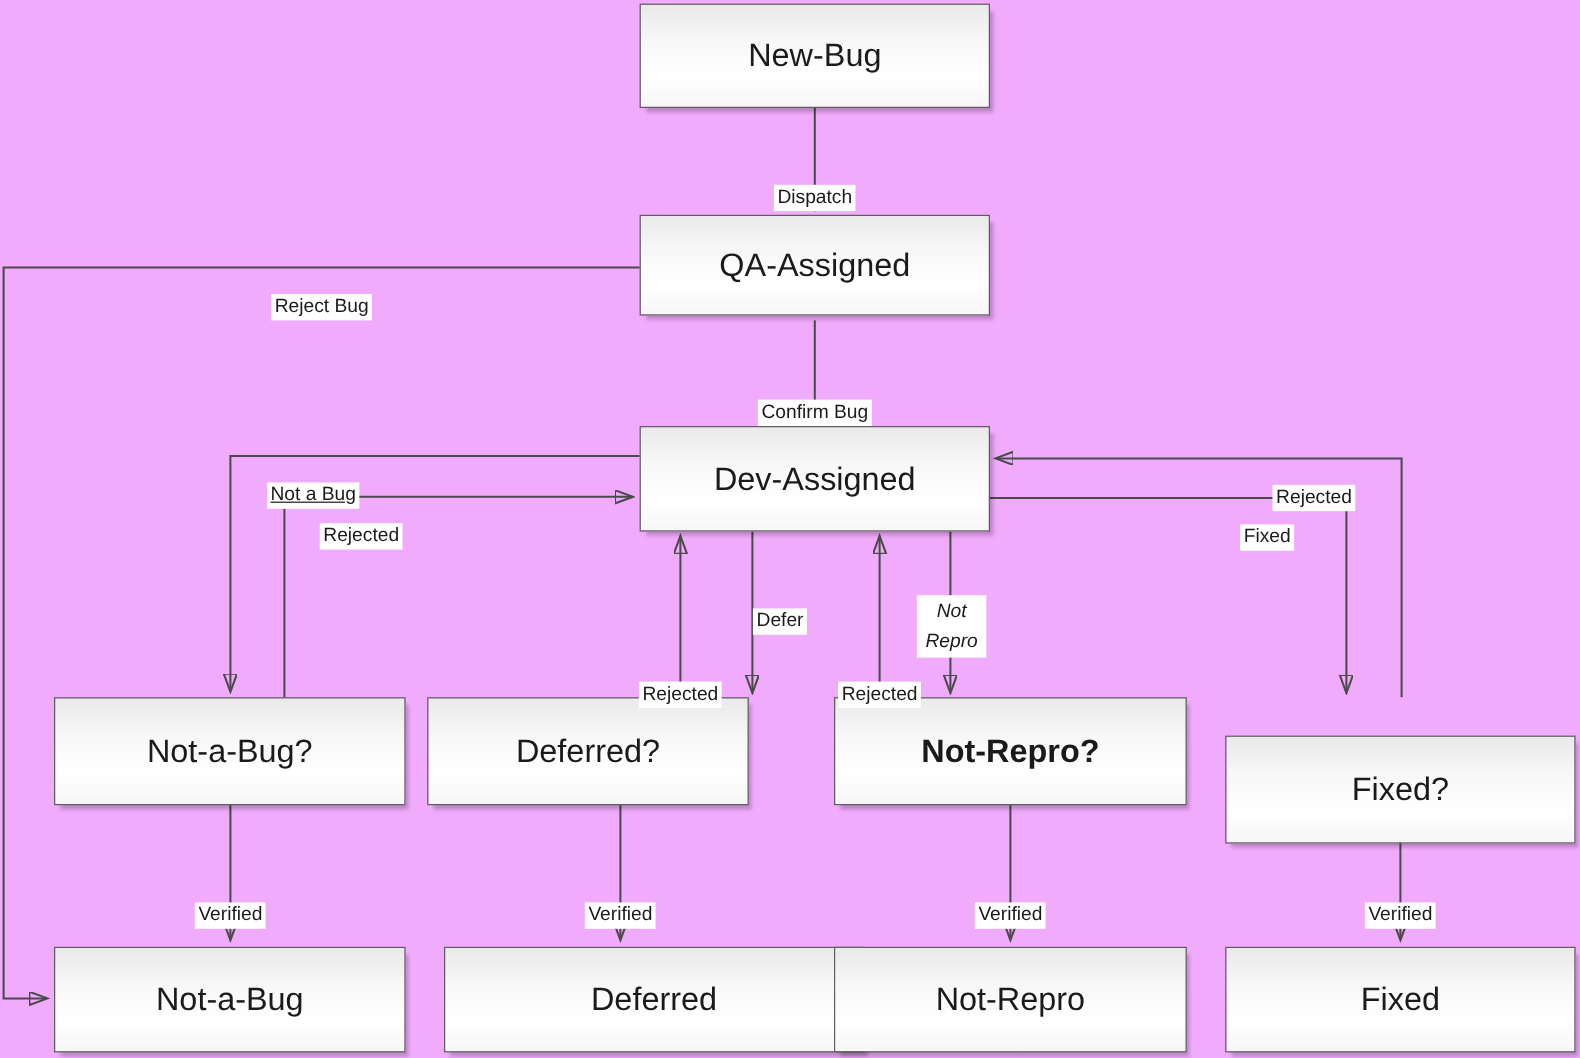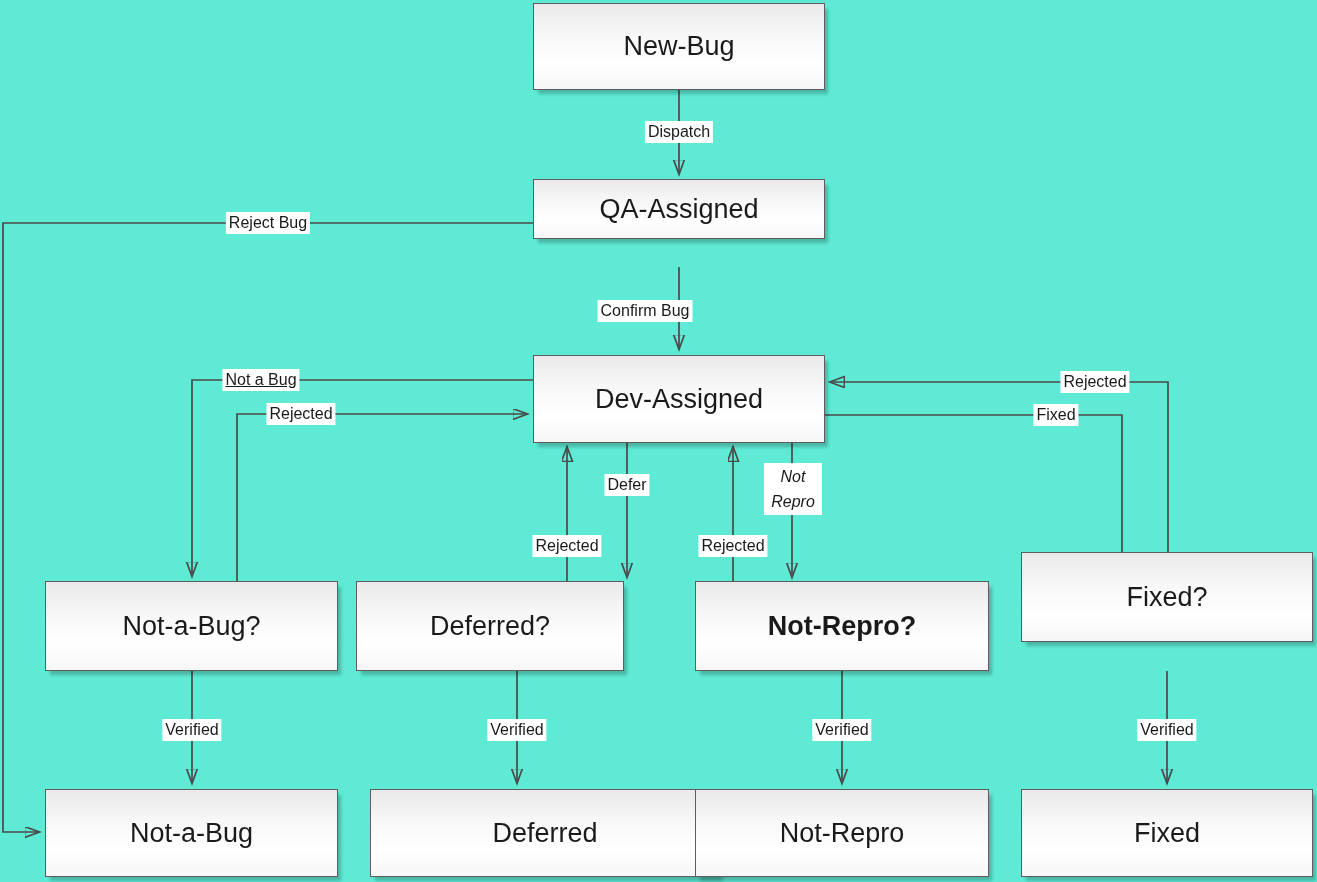--- a/index.html
+++ b/index.html
@@ -1,20 +1,20 @@
 <!DOCTYPE html>
 <html><head>
 <meta charset="utf-8">
 <style>
   html, body { margin: 0; padding: 0; background: #ffffff; }
   #canvas {
     position: relative;
     width: 1317px;
     height: 882px;
-    background: #5eead4;
+    background: #f0abfc;
     font-family: "Liberation Sans", sans-serif;
     overflow: hidden;
   }
   #edges-svg {
     position: absolute;
     left: 0; top: 0;
     width: 1317px; height: 882px;
   }
   #edges-svg path {
     fill: none;
@@ -37,20 +37,21 @@
   .edge-label {
     position: absolute;
     transform: translate(-50%, -50%);
     background: #ffffff;
     color: #1a1a1a;
     font-size: 16px;
     line-height: 20px;
     padding: 1px 3px;
     white-space: nowrap;
     text-align: center;
+    margin-top: 33px;
   }
   .edge-label.wrap {
     white-space: normal;
     width: 58px;
     line-height: 25px;
     padding: 1px 0;
     font-style: italic;
   }
 </style>
 </head>
@@ -77,59 +78,59 @@
     <path d="M1168,581 V382 H830" marker-end="url(#arrow)"></path>
     <path d="M192,671 V783" marker-end="url(#arrow)"></path>
     <path d="M517,671 V783" marker-end="url(#arrow)"></path>
     <path d="M842,671 V783" marker-end="url(#arrow)"></path>
     <path d="M1167,671 V783" marker-end="url(#arrow)"></path>
   </svg>
 
   <div class="node" style="left:533px; top:3px;   width:292px; height:87px;">
       <span>New-Bug</span>
     </div>
-  <div class="node" style="left:533px; top:179px; width:292px; height:60px;">
+  <div class="node" style="left:533px; top:179px; width:292px; height:84px;">
       <span>QA-Assigned</span>
     </div>
   <div class="node" style="left:533px; top:355px; width:292px; height:88px;">
       <span>Dev-Assigned</span>
     </div>
 
   <div class="node" style="left:45px;   top:581px; width:293px; height:90px;">
       <span>Not-a-Bug?</span>
     </div>
   <div class="node" style="left:356px;  top:581px; width:268px; height:90px;">
       <span>Deferred?</span>
     </div>
   <div class="node" style="left:695px;  top:581px; width:294px; height:90px;font-weight:bold;">
       <span>Not-Repro?</span>
     </div>
-  <div class="node" style="left:1021px; top:552px; width:292px; height:90px;">
+  <div class="node" style="left:1021px; top:613px; width:292px; height:90px;">
       <span>Fixed?</span>
     </div>
 
   <div class="node" style="left:45px;   top:789px; width:293px; height:88px;">
       <span>Not-a-Bug</span>
     </div>
   <div class="node" style="left:370px;  top:789px; width:350px; height:88px;">
       <span>Deferred</span>
     </div>
   <div class="node" style="left:695px;  top:789px; width:294px; height:88px;">
       <span>Not-Repro</span>
     </div>
   <div class="node" style="left:1021px; top:789px; width:292px; height:88px;">
       <span>Fixed</span>
     </div>
 
   <div class="edge-label" style="left:679px;  top:132px;">Dispatch</div>
-  <div class="edge-label" style="left:645px;  top:311px;">Confirm Bug</div>
+  <div class="edge-label" style="left:679px;  top:311px;">Confirm Bug</div>
   <div class="edge-label" style="left:268px;  top:223px;">Reject Bug</div>
   <div class="edge-label" style="left:261px;  top:380px;text-decoration:underline;">Not a Bug</div>
   <div class="edge-label" style="left:301px;  top:414px;">Rejected</div>
-  <div class="edge-label" style="left:627px;  top:485px;text-align:right;">Defer</div>
+  <div class="edge-label" style="left:650px;  top:485px;text-align:right;">Defer</div>
   <div class="edge-label" style="left:567px;  top:546px;">Rejected</div>
   <div class="edge-label wrap" style="left:793px; top:489px;">Not Repro</div>
   <div class="edge-label" style="left:733px;  top:546px;">Rejected</div>
   <div class="edge-label" style="left:1056px; top:415px;">Fixed</div>
   <div class="edge-label" style="left:1095px; top:382px;">Rejected</div>
   <div class="edge-label" style="left:192px;  top:730px;">Verified</div>
   <div class="edge-label" style="left:517px;  top:730px;">Verified</div>
   <div class="edge-label" style="left:842px;  top:730px;">Verified</div>
   <div class="edge-label" style="left:1167px; top:730px;">Verified</div>
 

